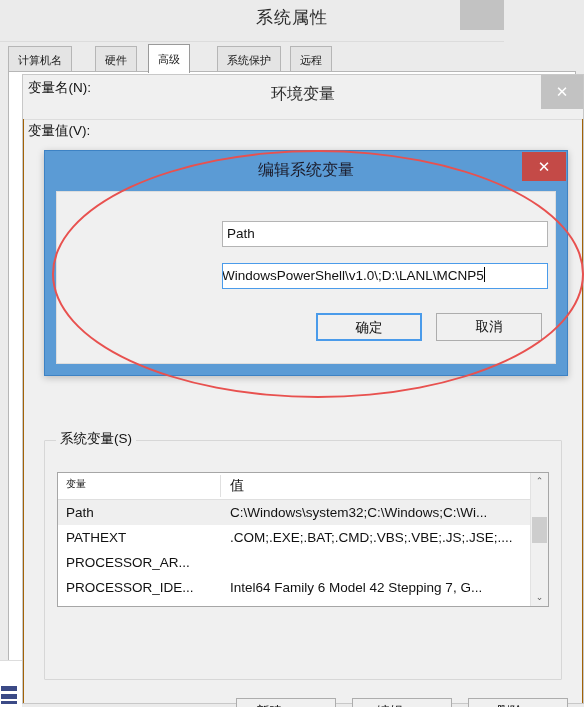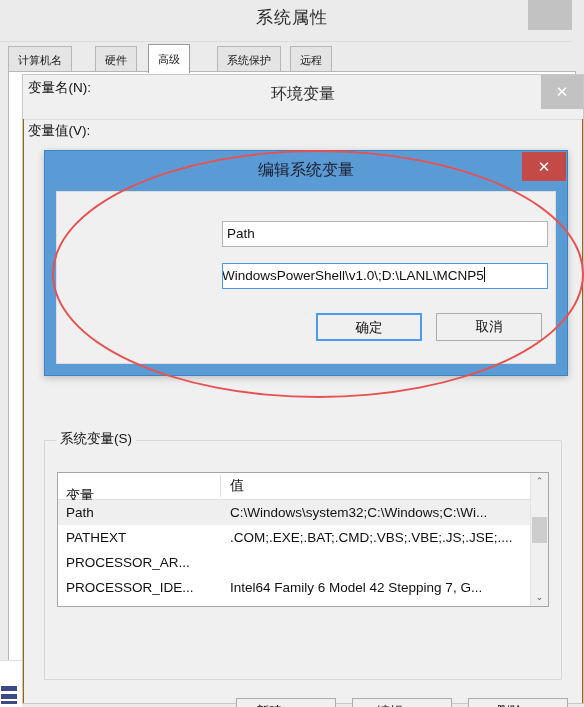--- a/index.html
+++ b/index.html
@@ -21,21 +21,21 @@
   #sysprops-window {
     position: absolute;
     left: 0; top: 0;
     width: 584px; height: 707px;
     background: #ebebeb;
     box-sizing: border-box;
   }
   #sysprops-titlebar {
     position: absolute;
     left: 0; top: 0;
-    width: 572px; height: 41px;
+    width: 504px; height: 41px;
     background: #ebebeb;
     border-bottom: 1px solid #dcdcdc;
   }
   #sysprops-title {
     position: absolute;
     left: 0; top: 6px;
     width: 584px;
     text-align: center;
     font-size: 17px;
     color: #2a2a2a;
@@ -170,22 +170,22 @@
     overflow: hidden;
   }
   #sysvar-header {
     position: relative;
     height: 26px;
     border-bottom: 1px solid #dfdfdf;
     background: #ffffff;
   }
   .col-var {
     position: absolute;
-    left: 8px; top: 14px;
-    font-size: 14px;
+    left: 8px; top: 4px;
+    font-size: 10px;
     color: #111;
     font-family: Liberation Serif, serif;
   }
   .col-val {
     position: absolute;
     left: 172px; top: 4px;
     font-size: 14px;
     color: #111;
   }
   .hdr-divider {

